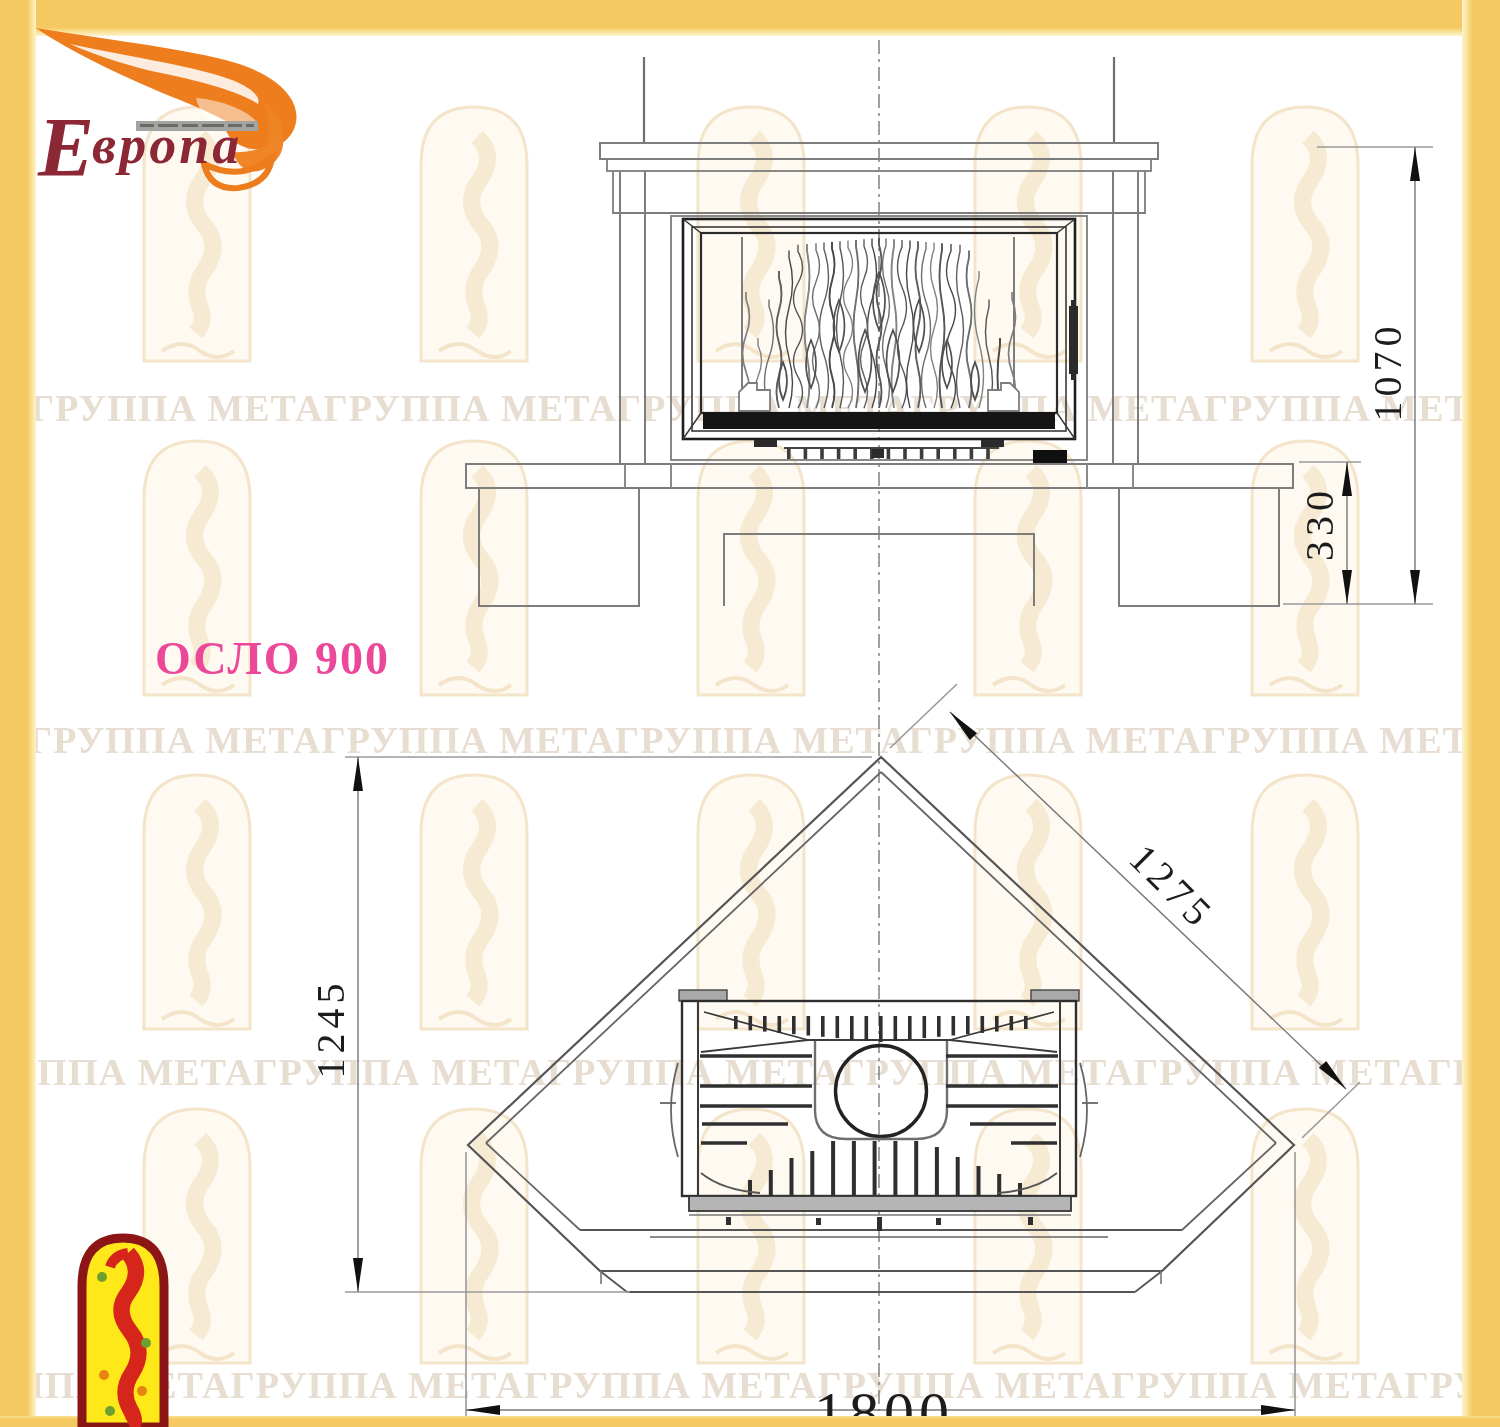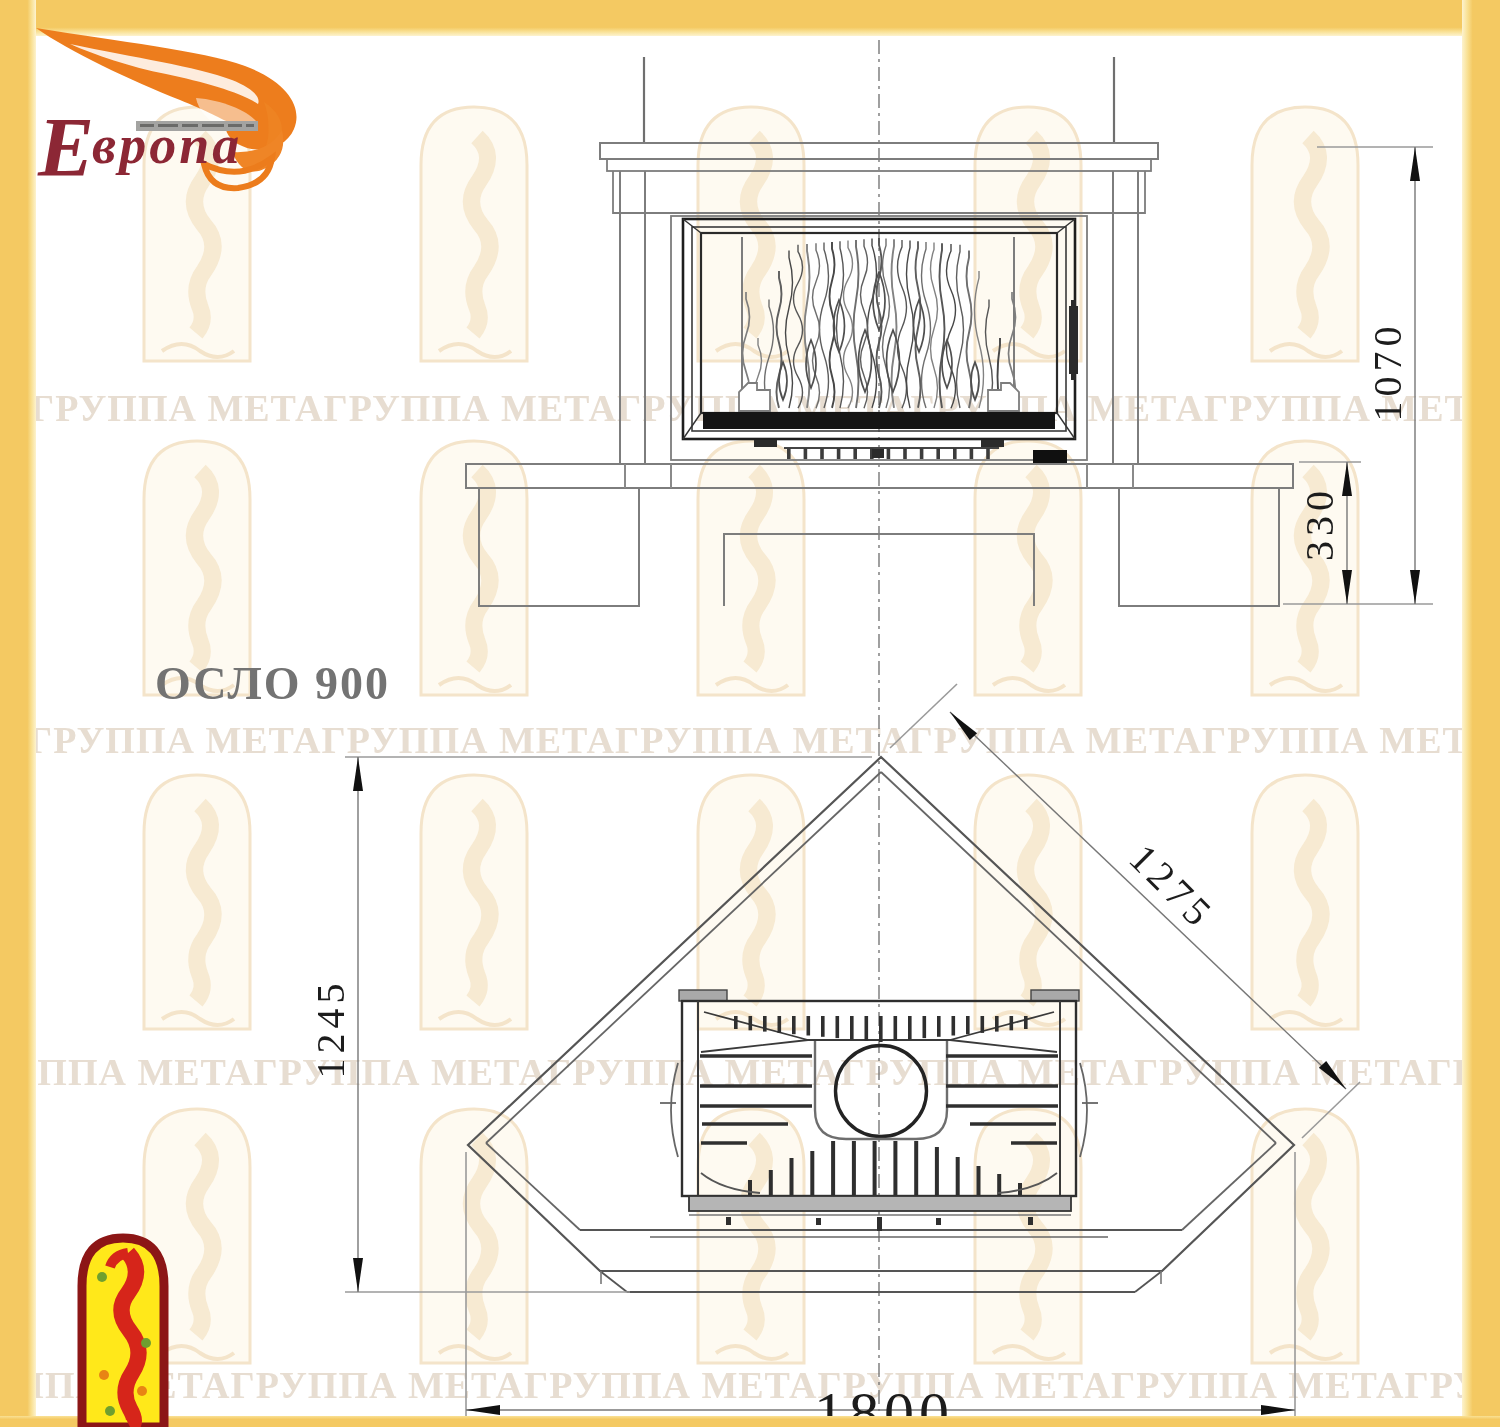--- a/index.html
+++ b/index.html
@@ -436,21 +436,21 @@
 <div class="dimtxt" style="left:1312px;top:348px;width:150px;text-align:center;transform:rotate(-90deg);">1070</div>
 
 <div class="dimtxt" style="left:1244px;top:500px;width:150px;text-align:center;transform:rotate(-90deg);">330</div>
 
 <div class="dimtxt" style="left:255px;top:1005px;width:150px;text-align:center;transform:rotate(-90deg);">1245</div>
 
 <div class="dimtxt" style="left:1097px;top:863px;width:150px;text-align:center;transform:rotate(45deg);">1275</div>
 
 <div class="dimtxt" style="left:809px;top:1356px;width:150px;text-align:center;font-size:60px;margin-top:23px;">1800</div>
 
-<div style="position:absolute;left:155px;top:632px;font:bold 46px 'Liberation Serif',serif;color:#737373;letter-spacing:2px;margin-top:25px;">ОСЛО 900</div>
+<div style="position:absolute;left:155px;top:632px;font:bold 46px 'Liberation Serif',serif;color:#ec4899;letter-spacing:2px;">ОСЛО 900</div>
 
 <div style="position:absolute;left:0;top:0;width:1500px;height:36px;background:linear-gradient(#f4c962 76%,#f9e195 88%,#fdf3cf);"></div>
 <div style="position:absolute;left:0;top:0;width:36px;height:1427px;background:linear-gradient(90deg,#f4c962 76%,#f9e195 88%,#fdf3cf);"></div>
 <div style="position:absolute;right:0;top:0;width:38px;height:1427px;background:linear-gradient(270deg,#f4c962 72%,#f9e195 86%,#fdf3cf);"></div>
 <div style="position:absolute;left:0;bottom:0;width:1500px;height:11px;background:linear-gradient(0deg,#f4c962 70%,#f9e195);"></div>
 
 <svg width="340" height="220" style="position:absolute;left:0;top:0" viewBox="0 0 340 220">
 
 <path d="M36,28 C120,42 200,50 245,66 C288,82 303,108 294,129 C287,146 266,153 247,148 C231,143 223,132 226,121 C226,121 205,110 180,100 C130,80 70,52 36,28 Z" fill="#ed7d1d"></path>
 <path d="M70,44 C135,58 195,66 232,80 C252,88 261,97 258,104 C240,92 204,82 166,74 C130,67 95,55 70,44 Z" fill="#fff" fill-opacity="0.85"></path>

